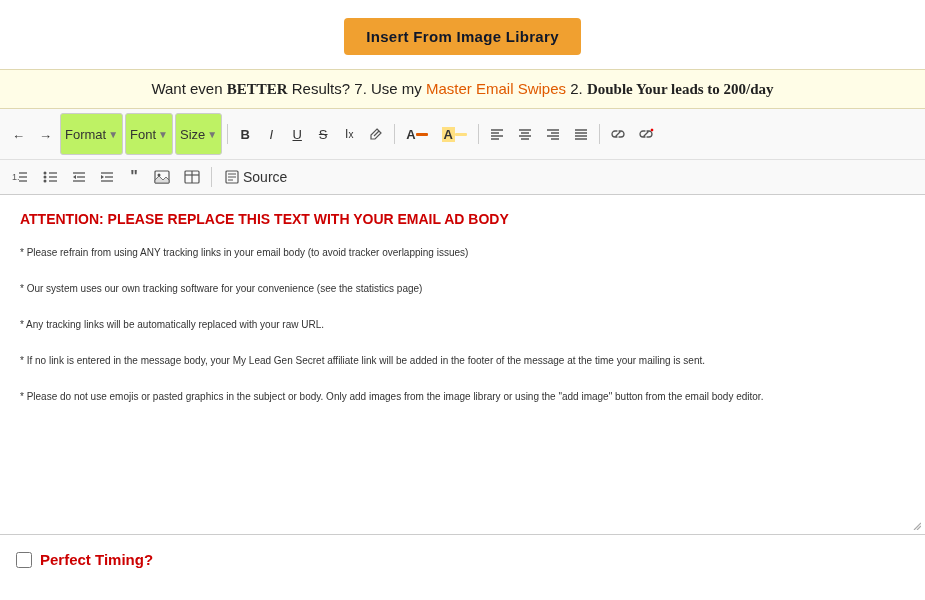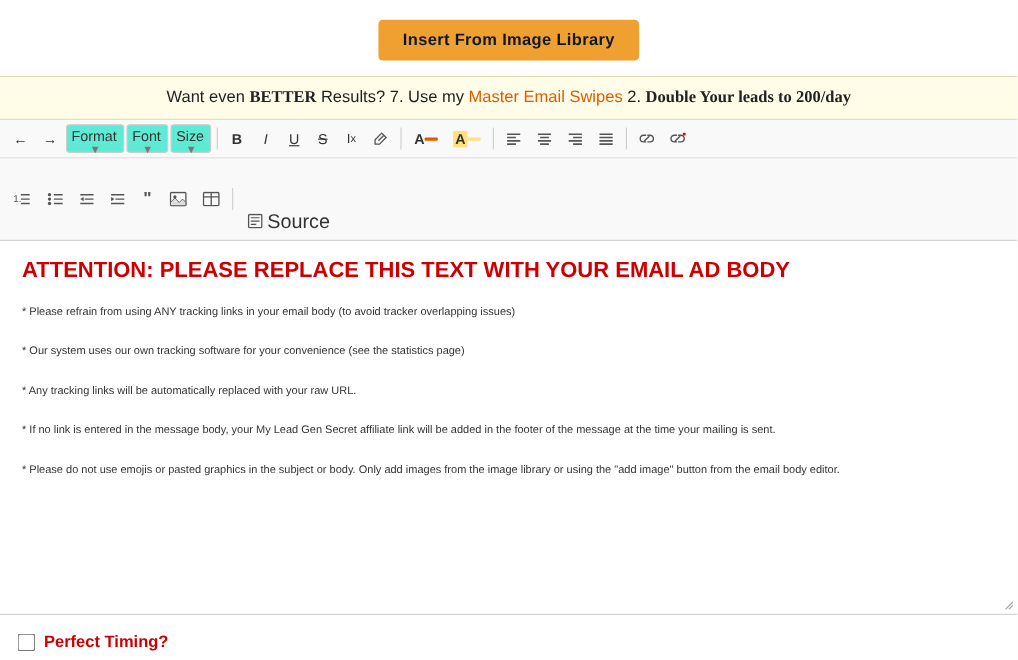--- a/index.html
+++ b/index.html
@@ -85,25 +85,24 @@
       justify-content: center;
       min-width: 24px;
       height: 24px;
     }
 
     .tb-select-wrap {
       display: inline-flex;
       align-items: center;
       border: 1px solid #ccc;
       border-radius: 3px;
-      background: #5eead4;
+      background: #bef264;
       padding: 2px 4px;
-      height: 26px;
-      cursor: pointer;
-      flex-direction: column;
+      height: 42px;
+      cursor: pointer;
     }
 
     .tb-select-label {
       font-size: 13px;
       color: #333;
       margin-right: 2px;
     }
 
     .tb-dropdown-arrow {
       font-size: 10px;
@@ -124,39 +123,38 @@
 
     .source-btn {
       display: inline-flex;
       align-items: center;
       gap: 4px;
       background: none;
       border: 1px solid transparent;
       padding: 3px 7px;
       cursor: pointer;
       border-radius: 3px;
-      font-size: 18px;
+      font-size: 14px;
       color: #333;
       height: 26px;
-      margin-top: 40px;
     }
 
     
     .editor-area {
       background: #fff;
       min-height: 340px;
       padding: 16px 20px;
       border-bottom: 1px solid #ccc;
       position: relative;
     }
 
     .editor-attention {
       color: #cc0000;
       font-weight: bold;
-      font-size: 20px;
+      font-size: 14px;
       margin-bottom: 18px;
     }
 
     .editor-para {
       margin-bottom: 20px;
       font-size: 10px;
       line-height: 1.6;
       color: #333;
     }
 

